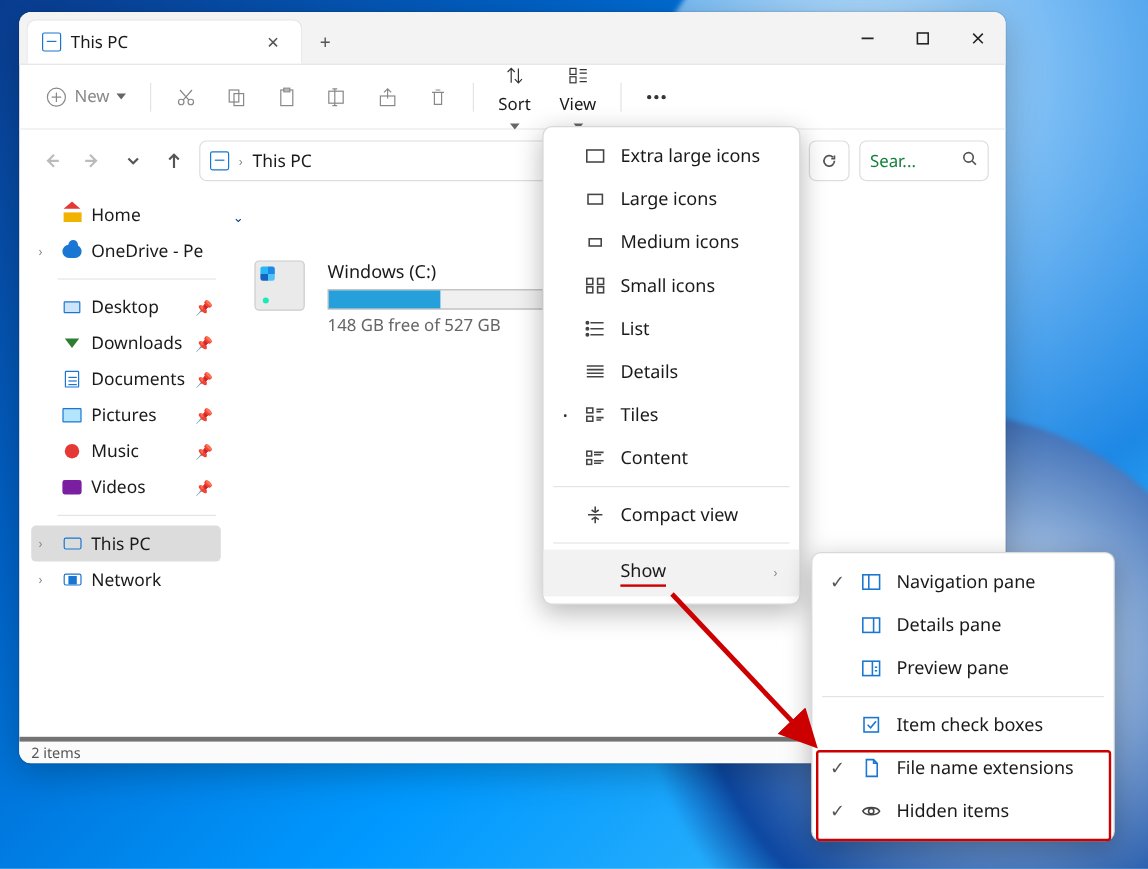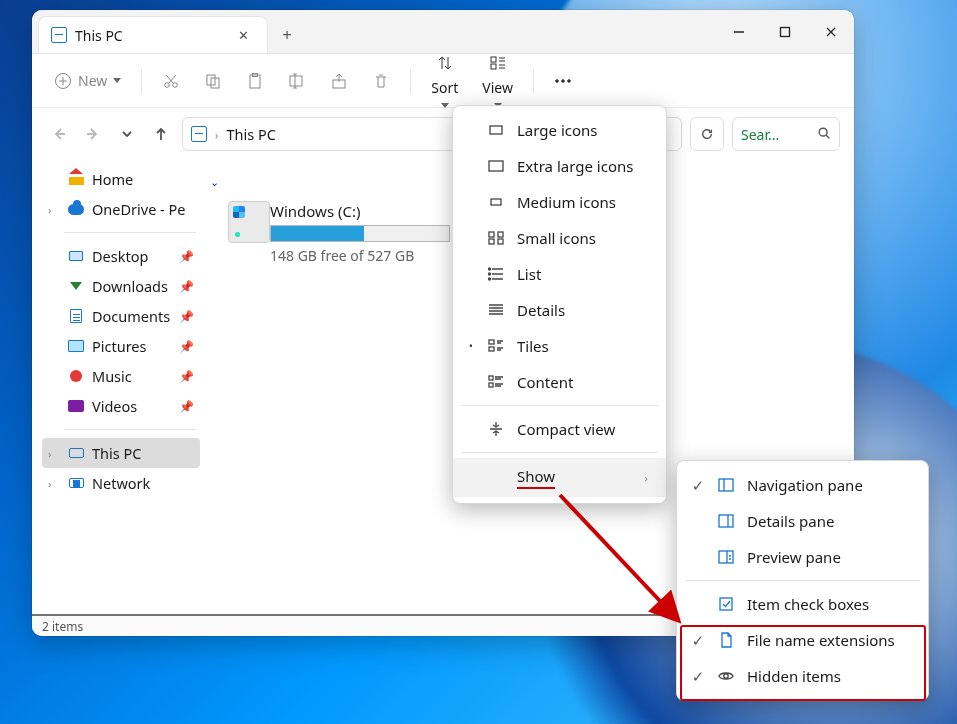--- a/index.html
+++ b/index.html
@@ -18,21 +18,21 @@
   .bg-swirl {
     position: absolute;
     border-radius: 50%;
     filter: blur(2px);
   }
   .sw1 { width: 700px; height: 700px; right: -250px; top: -150px; background: radial-gradient(circle at 30% 30%, #bde2ff 0%, #1e88e5 55%, rgba(0,0,0,0) 70%); }
   .sw2 { width: 500px; height: 500px; right: -80px; bottom: -120px; background: radial-gradient(circle at 60% 40%, #e3f4ff 0%, #0d47a1 60%, rgba(0,0,0,0) 72%); }
 
   .window {
     position: absolute;
-    left: 32px;
+    left: 16px;
     top: 10px;
     width: 822px;
     height: 626px;
     background: #ffffff;
     border-radius: 10px;
     box-shadow: 0 8px 30px rgba(0,0,0,.25), 0 0 0 1px rgba(0,0,0,.08);
     overflow: hidden;
   }
   .titlebar {
     height: 44px;
@@ -133,38 +133,38 @@
   .side-item .ico { width:16px; height:16px; display:flex; align-items:center; justify-content:center; }
   .pin { margin-left:auto; color:#777; font-size:12px; }
   .side-sep { height:1px; background:#e4e4e4; margin:8px 4px 8px 22px; }
 
   .content { flex:1; padding: 14px 16px 0 6px; }
   .section-h {
     display:flex; align-items:center; gap:6px; color:#003a9b; font-size:16px; cursor:pointer;
   }
   .section-h .chev { color:#003a9b; font-size:11px; }
   .drive {
-    display:flex; gap:0; margin:12px 0 0 18px; width:270px;
+    display:flex; gap:19px; margin:28px 0 0 18px; width:270px;
   }
   .drive-ico {
     width:42px; height:42px; position:relative; background:#eaeaea; border-radius:4px;
     border:1px solid #ccc;
   }
   .drive-ico::before { content:""; position:absolute; top:4px; left:4px; width:12px; height:12px;
     background: conic-gradient(#1e88e5 0 90deg, #4fc3f7 90deg 180deg, #1565c0 180deg 270deg, #29b6f6 270deg 360deg); border-radius:2px; }
   .drive-ico::after { content:""; position:absolute; left:6px; bottom:5px; width:5px; height:5px; background:#1de9b6; border-radius:50%; }
   .drive-info { display:flex; flex-direction:column; gap:4px; }
   .drive-name { font-size:15px; }
   .drive-bar { width:180px; height:17px; border:1px solid #b8b8b8; background:#f0f0f0; position:relative; }
   .drive-bar .fill { position:absolute; left:0; top:0; bottom:0; background:#26a0da; }
   .drive-free { color:#666; font-size:14px; }
 
   .statusbar {
     position:absolute; bottom:0; left:0; right:0; height:22px;
-    border-top:2px solid #737373; background:#fbfbfb;
+    border-top:4px solid #737373; background:#fbfbfb;
     display:flex; align-items:center; padding:0 10px; color:#555; font-size:12px;
   }
 
   
   .menu {
     position: absolute;
     background:#fff;
     border:1px solid #d8d8d8;
     border-radius:8px;
     box-shadow:0 6px 22px rgba(0,0,0,.28);
@@ -461,33 +461,33 @@
   <div class="statusbar">
     <span>2 items</span>
   </div>
 </div>
 
 <div class="menu" style="left:452px; top:105px; width:215px;">
   <div class="menu-item">
     <span class="mi-bullet"></span>
     <span class="mi-icon">
         <svg viewBox="0 0 18 18">
+          <rect x="2" y="4" width="14" height="10"></rect>
+        </svg>
+      </span>
+    <span>Extra large icons</span>
+  </div>
+  <div class="menu-item">
+    <span class="mi-bullet"></span>
+    <span class="mi-icon">
+        <svg viewBox="0 0 18 18">
           <rect x="3" y="5" width="12" height="8"></rect>
         </svg>
       </span>
     <span>Large icons</span>
-  </div>
-  <div class="menu-item">
-    <span class="mi-bullet"></span>
-    <span class="mi-icon">
-        <svg viewBox="0 0 18 18">
-          <rect x="2" y="4" width="14" height="10"></rect>
-        </svg>
-      </span>
-    <span>Extra large icons</span>
   </div>
   <div class="menu-item">
     <span class="mi-bullet"></span>
     <span class="mi-icon">
         <svg viewBox="0 0 18 18">
           <rect x="4" y="6" width="10" height="6"></rect>
         </svg>
       </span>
     <span>Medium icons</span>
   </div>

